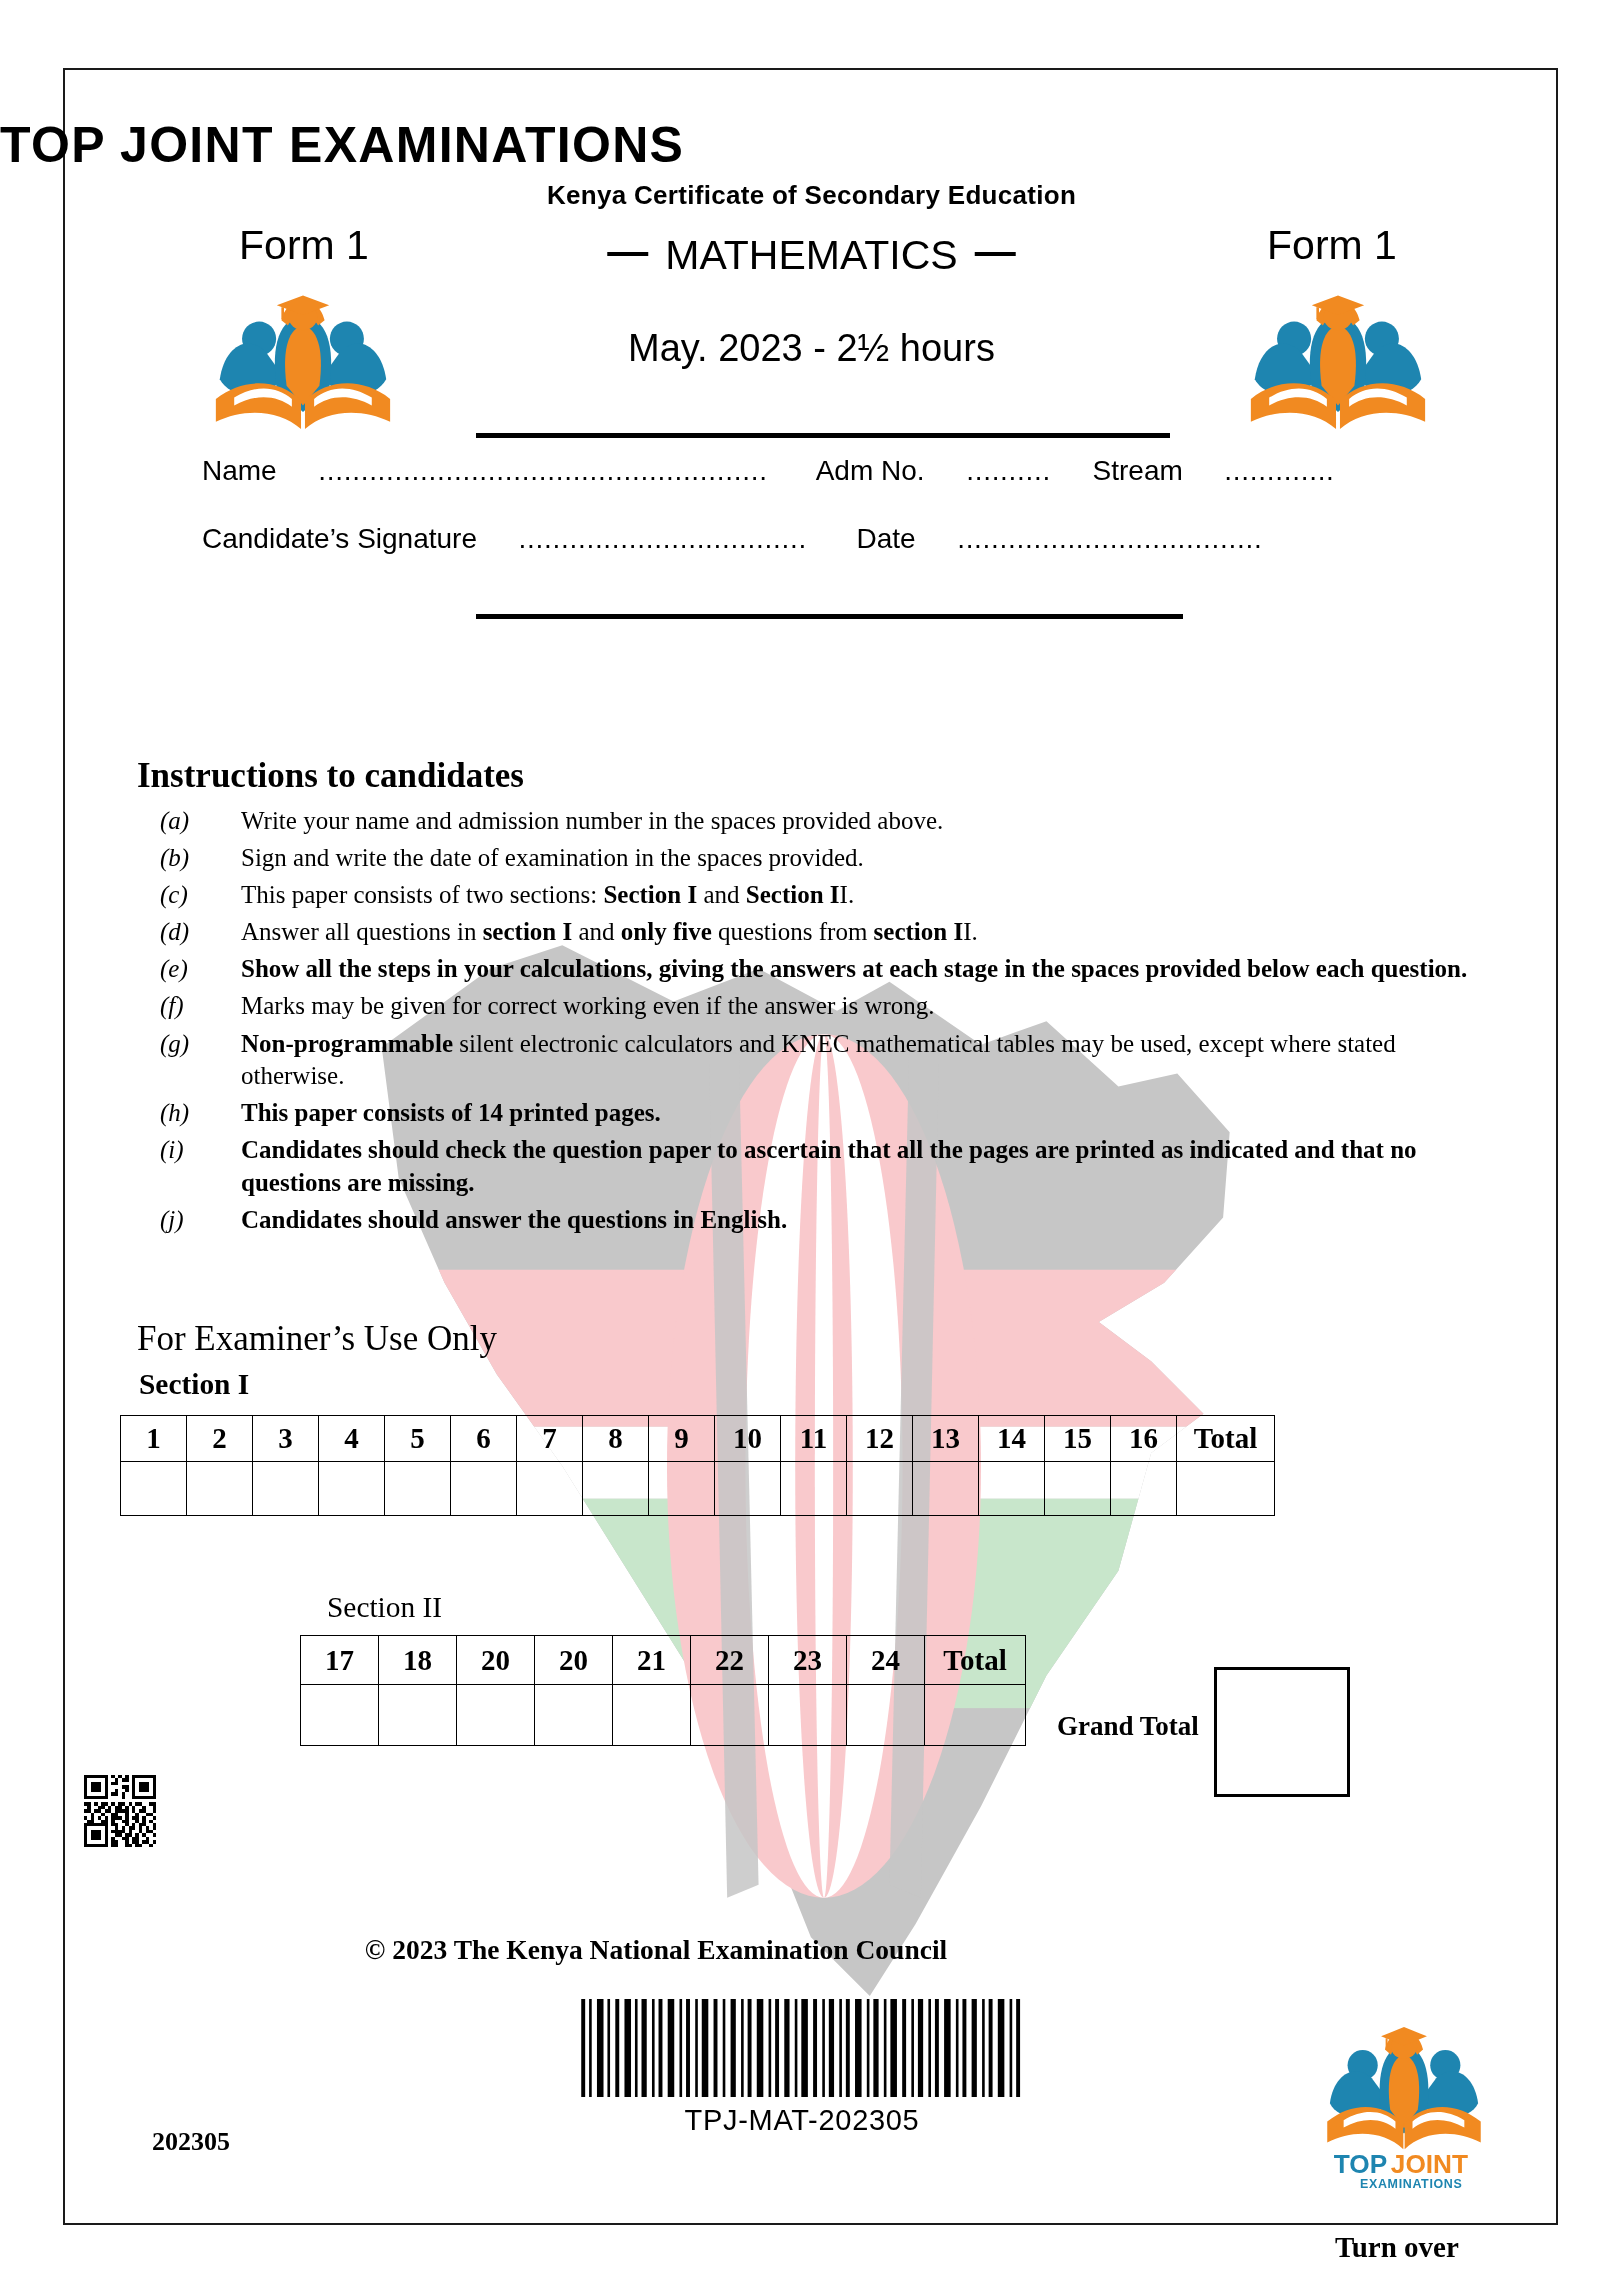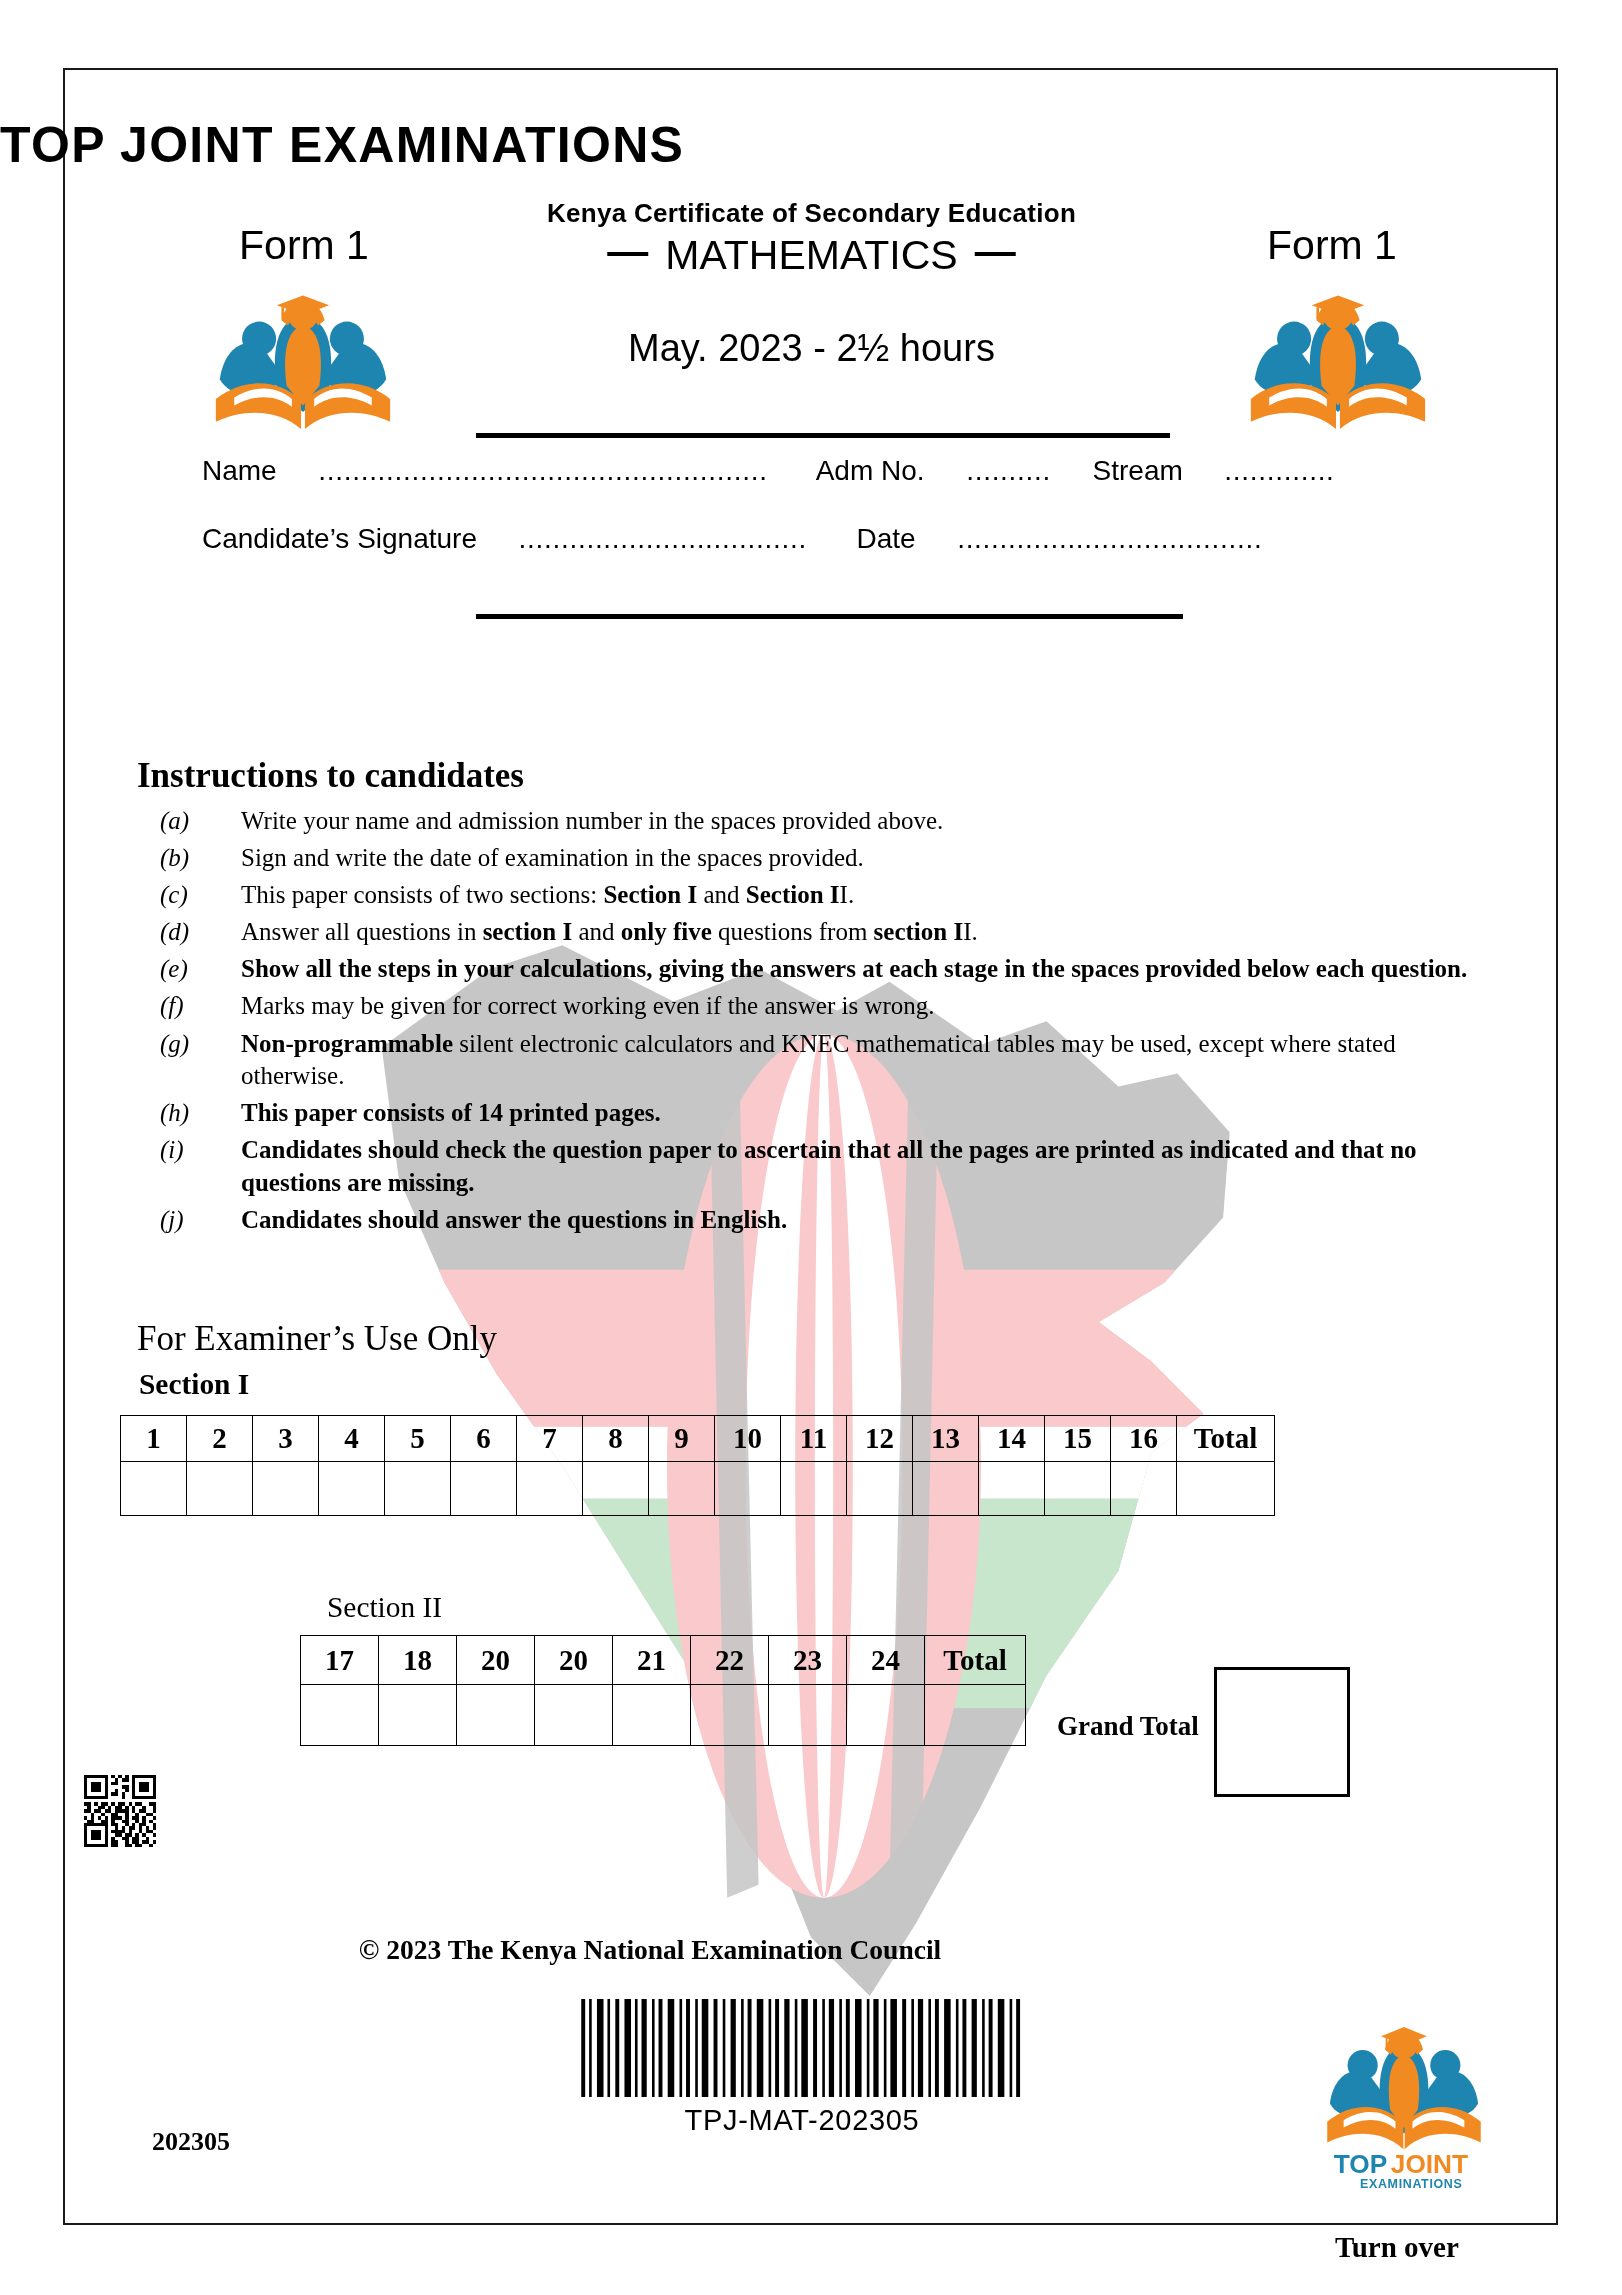--- a/index.html
+++ b/index.html
@@ -24,21 +24,21 @@
 
   
   #hdr-title{
     left:0;top:116px;width:1623px;text-align:left;
     font-family:Liberation Sans, sans-serif;
     font-weight:bold;font-size:50px;letter-spacing:1.3px;
   }
   #hdr-sub{
     left:0;top:180px;width:1623px;text-align:center;
     font-family:"Liberation Sans",sans-serif;
-    font-weight:bold;font-size:26px;letter-spacing:0.3px;margin-top:18px;
+    font-weight:bold;font-size:26px;letter-spacing:0.3px;
   }
   #hdr-formL{left:183px;top:222px;width:242px;text-align:center;
     font-family:"Liberation Sans",sans-serif;font-size:41px;font-weight:normal;}
   #hdr-formR{left:1211px;top:222px;width:242px;text-align:center;
     font-family:"Liberation Sans",sans-serif;font-size:41px;font-weight:normal;}
   #hdr-subject{left:419px;top:232px;width:785px;text-align:center;
     font-family:"Liberation Sans",sans-serif;font-size:41px;}
   #hdr-subject .dash{display:inline-block;font-weight:bold;padding:0 17px;
     position:relative;top:-3.9px;}
   #hdr-date{left:419px;top:327px;width:785px;text-align:center;
@@ -109,21 +109,21 @@
   #gt-box{
     position:absolute;left:1214px;top:1667px;width:136px;height:130px;
     border:3.3px solid #000;box-sizing:border-box;z-index:3;background:transparent;
   }
 
   
   #qr{position:absolute;left:84px;top:1775px;width:72px;height:72px;z-index:3;}
 
   
   #copyright{left:0;top:1934px;width:1300px;text-align:center;
-    font-weight:bold;font-size:27.5px;z-index:3;}
+    font-weight:bold;font-size:27.5px;z-index:3;padding-left:6px;}
   #barcode{position:absolute;left:576px;top:1999px;width:452px;height:98px;z-index:3;}
   #barcode-text{left:576px;top:2104px;width:452px;text-align:center;
     font-family:"Liberation Sans",sans-serif;font-size:29px;letter-spacing:0.7px;z-index:3;}
   #paper-code{left:152px;top:2127px;font-weight:bold;font-size:26px;z-index:3;}
   #turnover{left:1335px;top:2231px;font-weight:bold;font-size:29px;z-index:5;}
 </style>
 </head>
 <body>
 
 <div id="page-border"></div>

